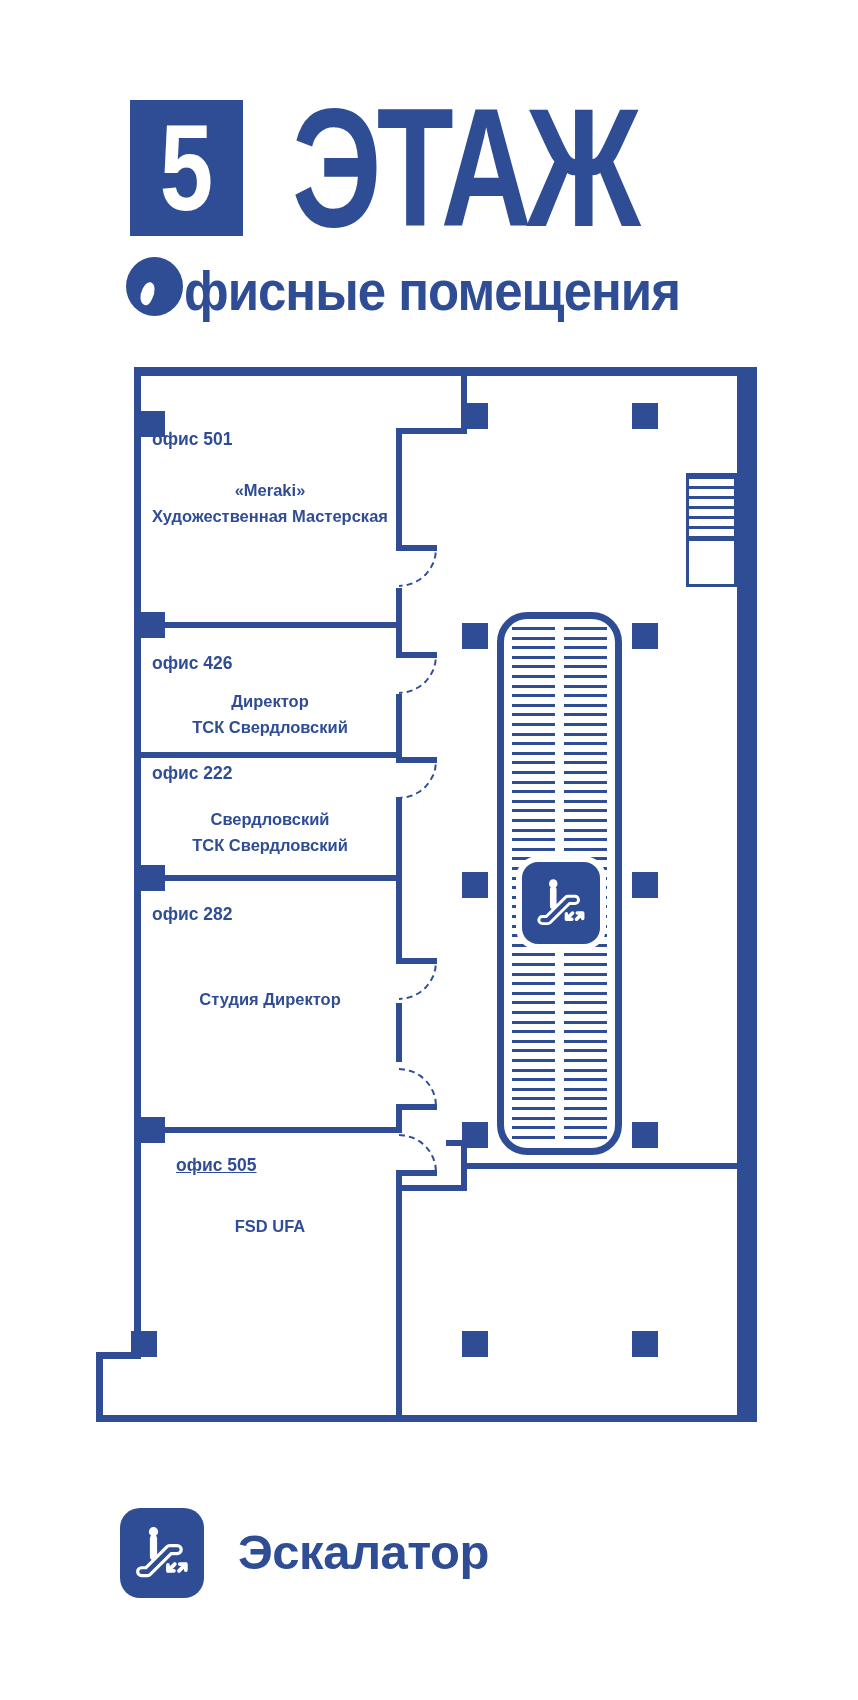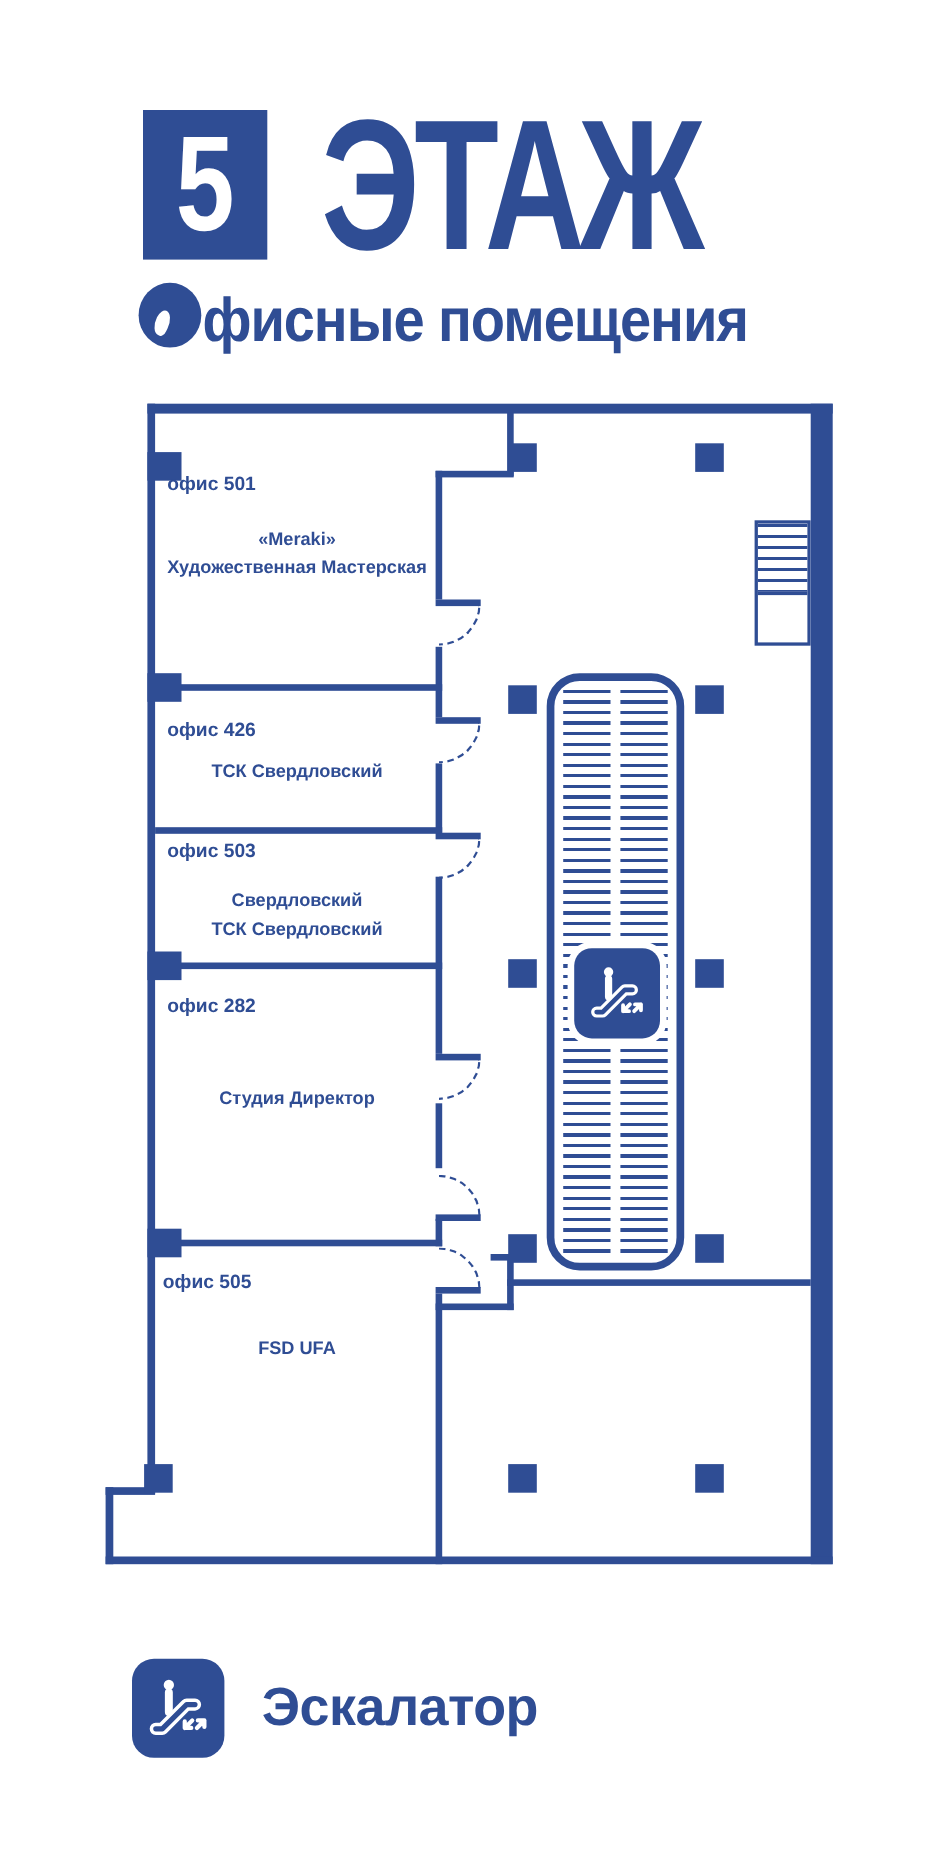--- a/index.html
+++ b/index.html
@@ -155,29 +155,30 @@
         <path d="M16,62 h7 l26,-26 h9" fill="none" stroke="#2F4D94" stroke-width="5.5" stroke-linecap="round" stroke-linejoin="round"></path>
         <circle cx="30" cy="15" r="5.5" fill="#ffffff"></circle>
         <path d="M30,23 L30,44" stroke="#ffffff" stroke-width="8.5" stroke-linecap="round"></path>
         <path d="M55,53 L47,61 M47,61 l0,-7 M47,61 l7,0" fill="none" stroke="#ffffff" stroke-width="4.5" stroke-linecap="round" stroke-linejoin="round"></path>
         <path d="M60,61 L68,53 M68,53 l-7,0 M68,53 l0,7" fill="none" stroke="#ffffff" stroke-width="4.5" stroke-linecap="round" stroke-linejoin="round"></path>
       </svg>
     </div>
 
     <div class="room-label" style="left:152px;top:386px;margin-top:43px;">офис 501</div>
     <div class="room-label" style="left:152px;top:653px;">офис 426</div>
-    <div class="room-label" style="left:152px;top:763px;">офис 503</div>
+    <div class="room-label" style="left:152px;top:763px;">офис 222</div>
     <div class="room-label" style="left:152px;top:904px;">офис 282</div>
-    <div class="room-label" style="left:148px;top:1155px;">офис 505</div>
+    <div class="room-label" style="left:176px;top:1155px;text-decoration:underline;">офис 505</div>
 
     <div class="room-name" style="top:477px;">
       <div>«Meraki»</div>
       <div>Художественная Мастерская</div>
     </div>
     <div class="room-name" style="top:688px;">
+      <div>Директор</div>
       <div>ТСК Свердловский</div>
     </div>
     <div class="room-name" style="top:806px;">
       <div>Свердловский</div>
       <div>ТСК Свердловский</div>
     </div>
     <div class="room-name" style="top:986px;">
       <div>Студия Директор</div>
     </div>
     <div class="room-name" style="top:1213px;">

